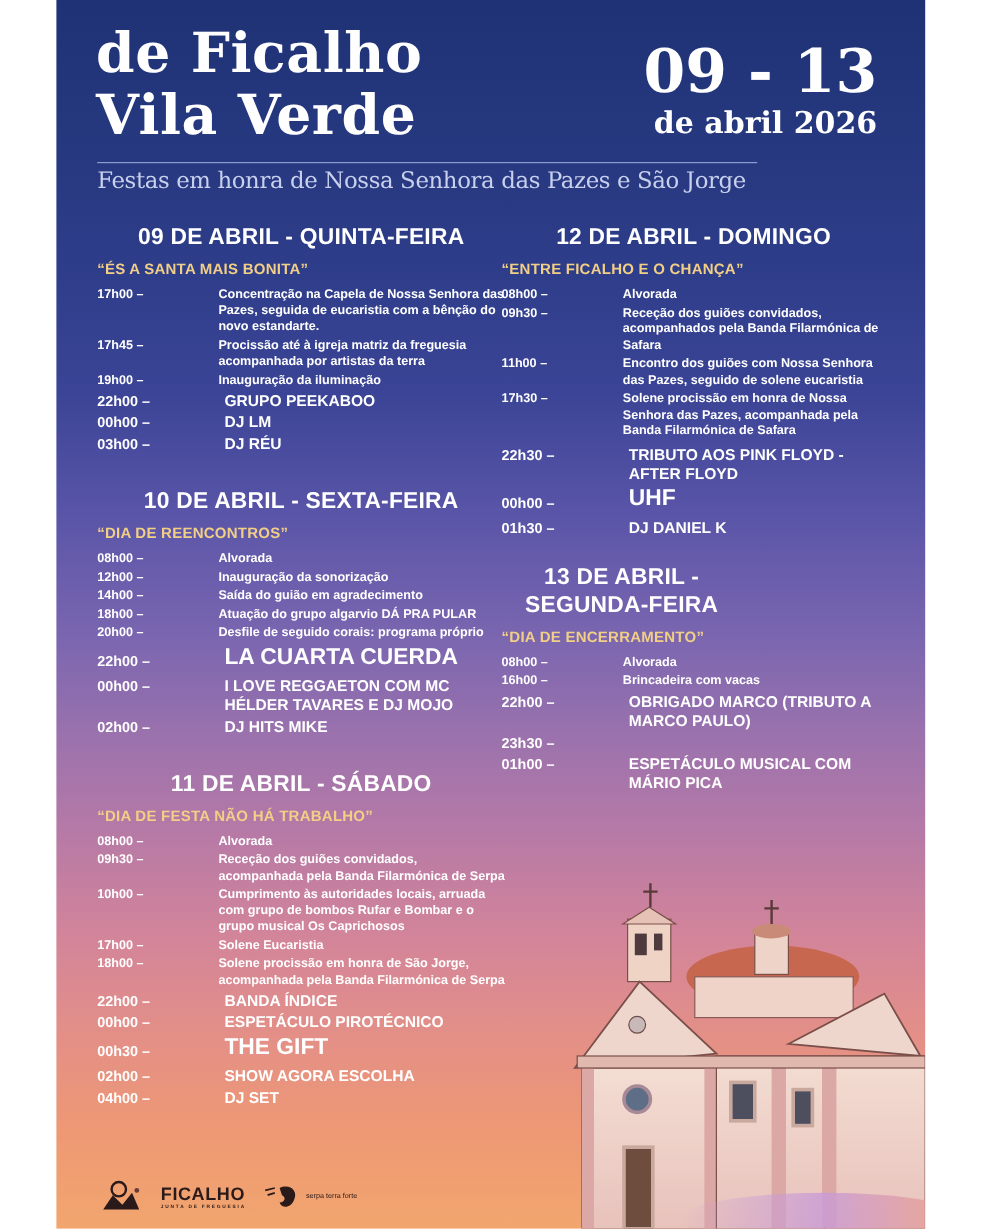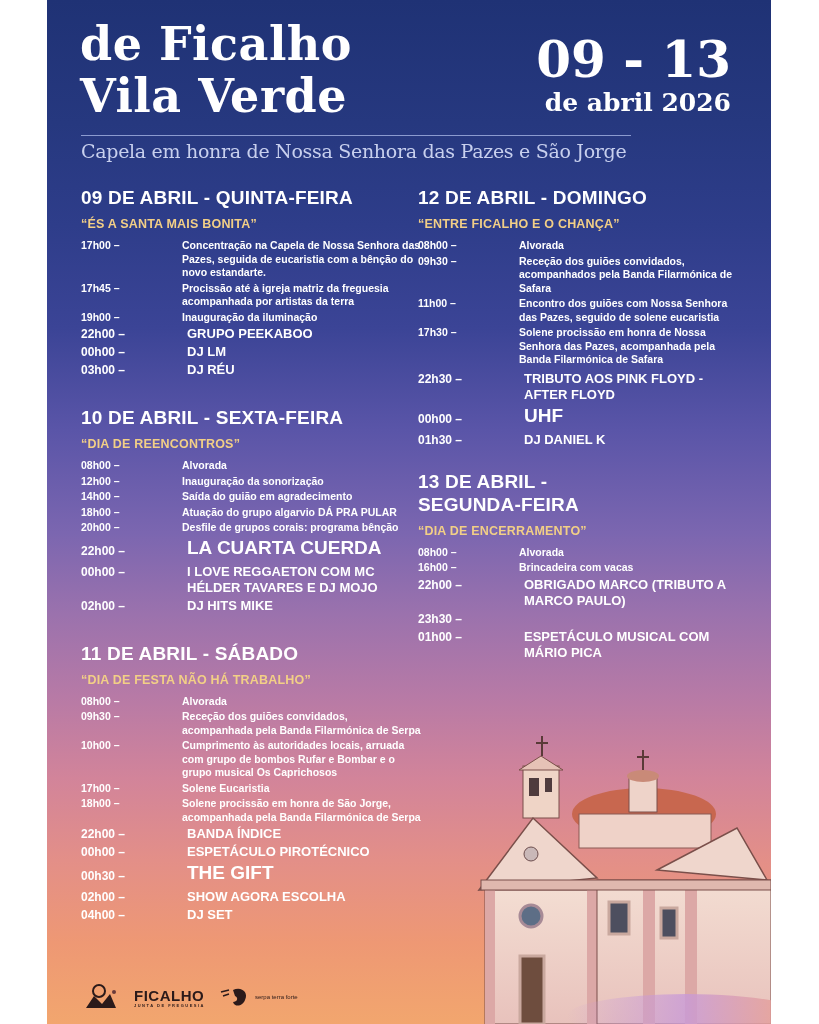--- a/index.html
+++ b/index.html
@@ -29,21 +29,21 @@
   .subtitle {
     position:absolute; left:34px; top:140px; color:#c8d0ee;
     font-family:"DejaVu Serif", serif; font-size:19px; letter-spacing:-0.3px;
   }
   .col { position:absolute; color:#fff; }
   .col.left { left:34px; top:186px; width:340px; }
   .col.right { left:371px; top:186px; width:320px; }
   .day { margin-bottom:10px; }
   .day-title {
     font-family:"Liberation Sans", sans-serif; font-weight:bold; font-size:19px; line-height:23px;
-    margin-bottom:8px; letter-spacing:0.2px;
+    margin-bottom:8px; letter-spacing:0.2px;text-align:center;
   }
   .theme {
     font-family:"Liberation Sans", sans-serif; font-weight:bold; color:#f2cf86; font-size:12.5px;
     margin-bottom:8px; letter-spacing:0.2px;
   }
   .ev { display:flex; font-family:"Liberation Sans", sans-serif; font-weight:bold; font-size:10.5px; line-height:13.5px; margin-bottom:2px;gap:48px; }
   .ev .t { width:53px; flex:none; white-space:nowrap; }
   .ev .d { flex:1; }
   .ev.big { font-size:13px; line-height:16px; margin-bottom:2px; }
   .ev.big .t { font-size:12px; width:58px; }
@@ -63,21 +63,21 @@
     <div>de Ficalho</div>
     <div>Vila Verde</div>
   </div>
 
   <div class="dates">
     <div class="range">09 - 13</div>
     <div class="month">de abril 2026</div>
   </div>
 
   <div class="rule"></div>
-  <div class="subtitle">Capela em honra de Nossa Senhora das Pazes e São Jorge</div>
+  <div class="subtitle">Festas em honra de Nossa Senhora das Pazes e São Jorge</div>
 
   <div class="col left">
 
     <div class="day">
       <div class="day-title">09 DE ABRIL - QUINTA-FEIRA</div>
       <div class="theme">“ÉS A SANTA MAIS BONITA”</div>
       <div class="ev">
           <span class="t">17h00 –</span>
           <span class="d">Concentração na Capela de Nossa Senhora das Pazes, seguida de eucaristia com a bênção do  novo estandarte.</span>
         </div>
@@ -118,21 +118,21 @@
       <div class="ev">
           <span class="t">14h00 –</span>
           <span class="d">Saída do guião em agradecimento</span>
         </div>
       <div class="ev">
           <span class="t">18h00 –</span>
           <span class="d">Atuação do grupo algarvio DÁ PRA PULAR</span>
         </div>
       <div class="ev">
           <span class="t">20h00 –</span>
-          <span class="d">Desfile de grupos corais: programa bênção</span>
+          <span class="d">Desfile de seguido corais: programa próprio</span>
         </div>
       <div class="ev huge">
           <span class="t">22h00 –</span>
           <span class="d">LA CUARTA CUERDA</span>
         </div>
       <div class="ev big">
           <span class="t">00h00 –</span>
           <span class="d">I LOVE REGGAETON COM MC HÉLDER TAVARES E DJ MOJO</span>
         </div>
       <div class="ev big">

